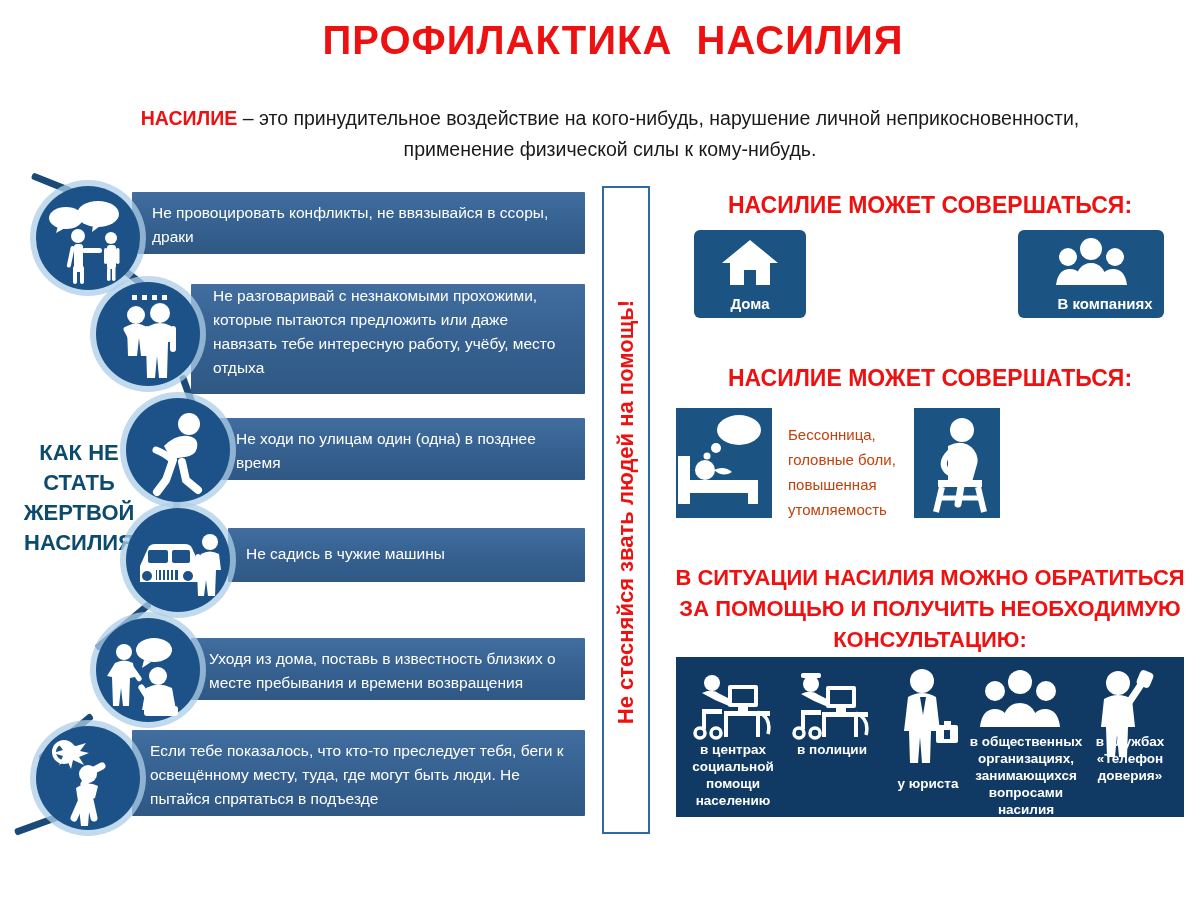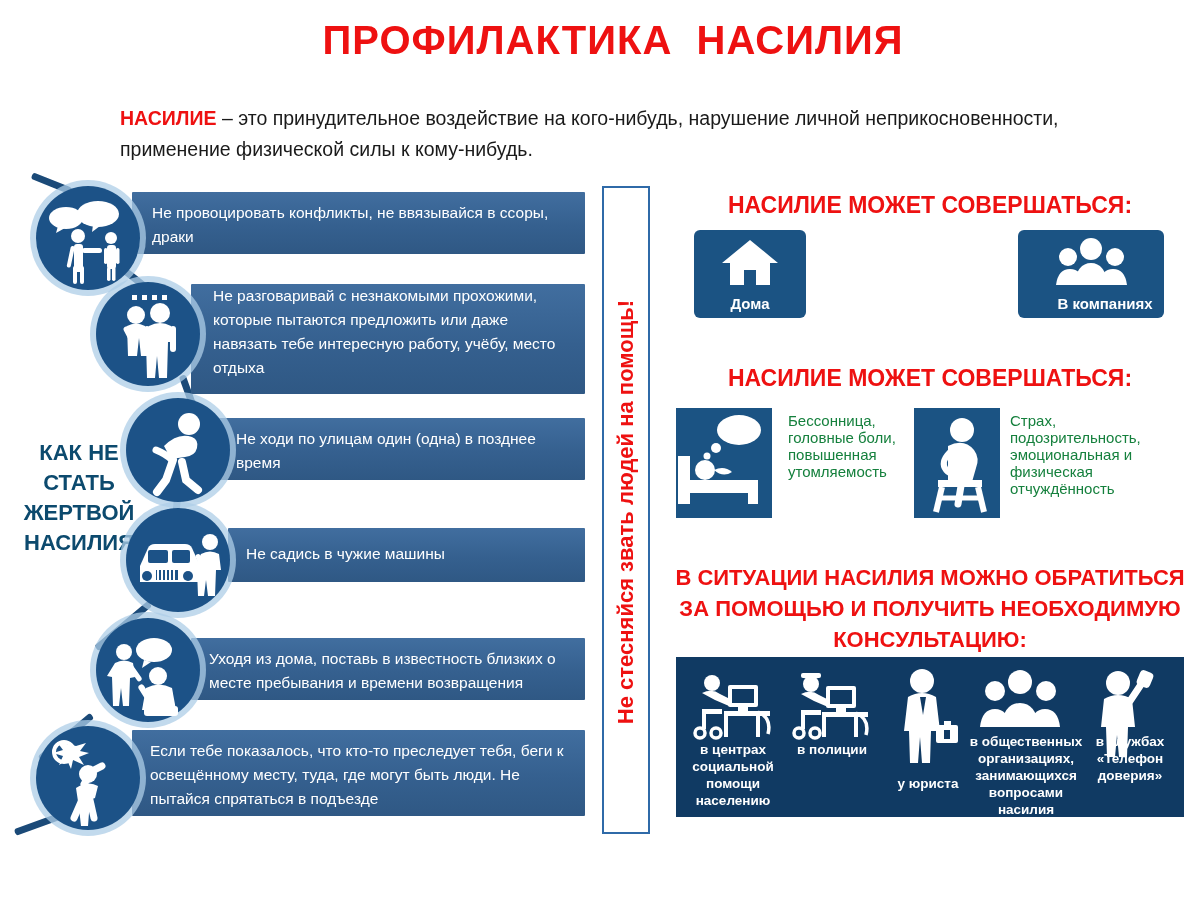--- a/index.html
+++ b/index.html
@@ -28,20 +28,21 @@
     font-weight: bold;
     color: #ee1111;
     letter-spacing: 1px;
     white-space: pre;
     padding-left: 13px;
   }
   #intro {
     position: absolute;
     left: 120px; top: 103px;
     width: 980px;
+    text-align: center;
     font-size: 19.5px;
     color: #1a1a1a;
     line-height: 31px;
   }
   #intro .hl {
     color: #ee1111;
     font-weight: bold;
   }
 
   
@@ -142,22 +143,23 @@
   }
 
   .sym-icon {
     position: absolute;
     background: #1b5383;
     width: 96px; height: 110px;
   }
   .sym-text {
     position: absolute;
     font-size: 15px;
-    line-height: 17px;
-    color: #15803d;
+    line-height: 25px;
+    color: #c2410c;
+    margin-top: 10px;
   }
 
   #help-panel {
     position: absolute;
     left: 676px; top: 657px;
     width: 508px; height: 160px;
     background: #103a63;
     overflow: hidden;
   }
   .help-item {
@@ -352,21 +354,20 @@
       <circle cx="48" cy="22" r="12" fill="#fff"></circle>
       <path d="M34 38 q16 -8 26 4 q6 8 2 18 l-4 14 h-24 z" fill="#fff"></path>
       <path d="M36 44 q-10 10 -4 18 q5 6 14 2" stroke="#fff" stroke-width="6" fill="none" stroke-linecap="round"></path>
       <rect x="24" y="72" width="44" height="7" fill="#fff"></rect>
       <path d="M28 79 L22 104" stroke="#fff" stroke-width="6" fill="none"></path>
       <path d="M64 79 L70 104" stroke="#fff" stroke-width="6" fill="none"></path>
       <path d="M27 90 L67 90" stroke="#fff" stroke-width="5" fill="none"></path>
       <path d="M48 72 L44 96" stroke="#fff" stroke-width="7" fill="none" stroke-linecap="round"></path>
     </svg>
   </div>
-  <div class="sym-text" style="left:1010px; top:412px; width:150px;">Страх, подозрительность, эмоциональная и физическая отчуждённость</div>
 
   <div class="red-head" style="left:672px; top:562px; width:516px; font-size:22px; line-height:31px;">В СИТУАЦИИ НАСИЛИЯ МОЖНО ОБРАТИТЬСЯ ЗА ПОМОЩЬЮ  И ПОЛУЧИТЬ НЕОБХОДИМУЮ КОНСУЛЬТАЦИЮ:</div>
 
   <div id="help-panel">
 
     <div class="help-glyph" style="left:14px; top:14px;">
       <svg width="86" height="70" viewBox="0 0 86 70">
         <circle cx="22" cy="12" r="8" fill="#fff"></circle>
         <path d="M12 22 q10 -5 18 1 l12 6 -3 6 -14 -6 z" fill="#fff"></path>
         <rect x="38" y="14" width="30" height="22" rx="2" fill="#fff"></rect>

